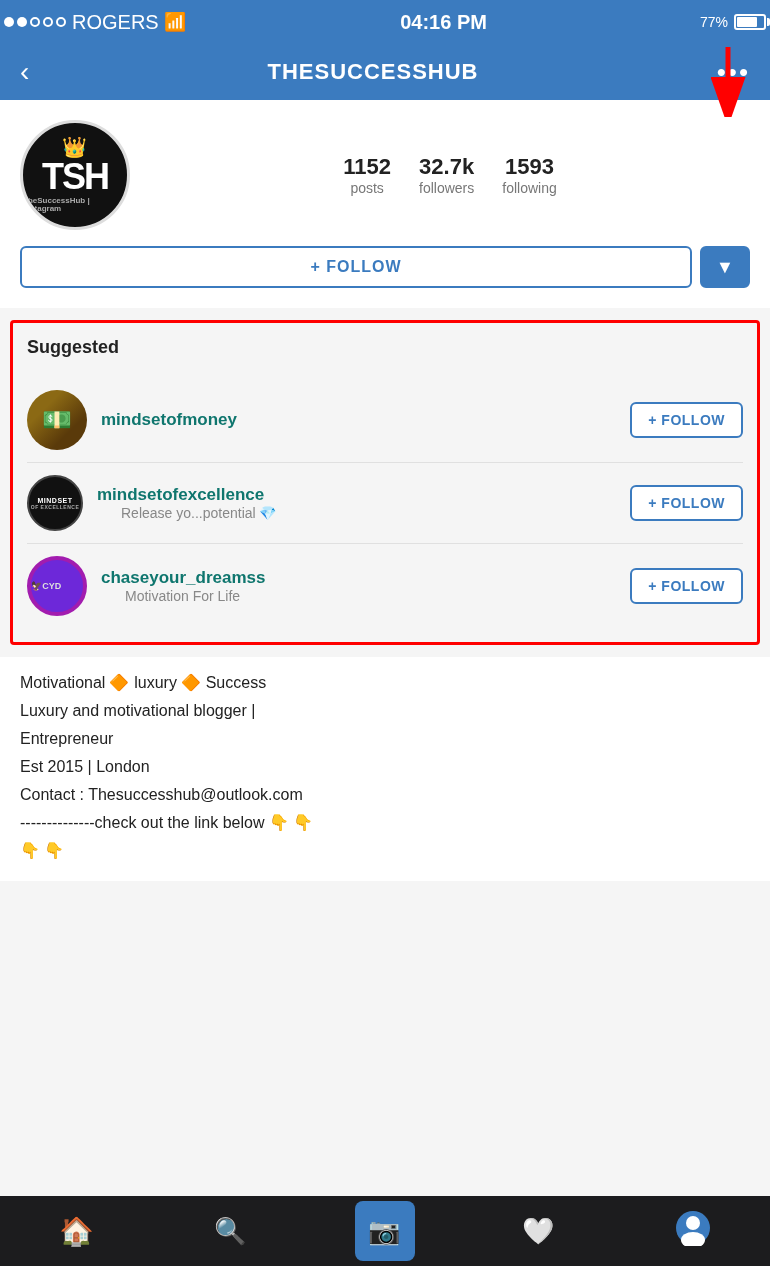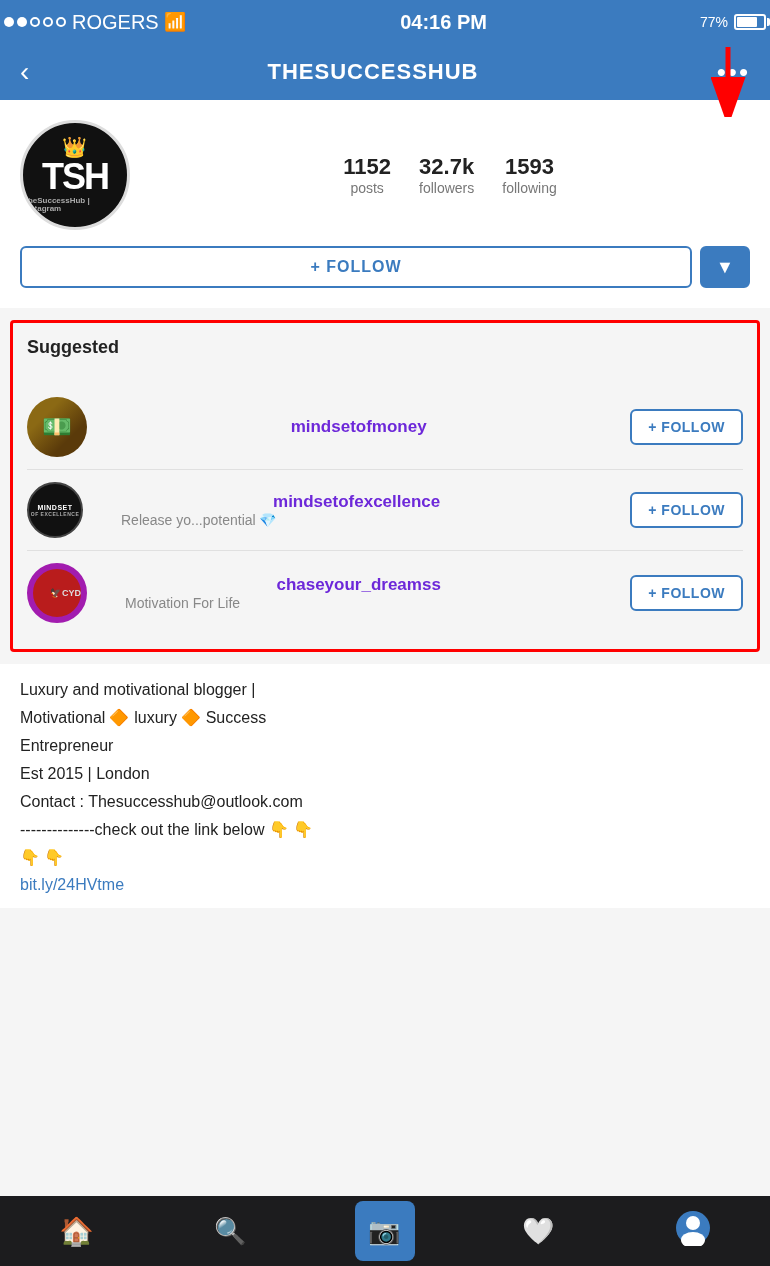--- a/index.html
+++ b/index.html
@@ -112,30 +112,30 @@
 
     
     .suggested-section {
       margin: 12px 10px;
       border: 3px solid red;
       border-radius: 4px;
       background: #f5f5f5;
       padding: 14px;
     }
     .suggested-title {
-      font-size: 18px; font-weight: 600; color: #222; margin-bottom: 27px;
+      font-size: 18px; font-weight: 600; color: #222; margin-bottom: 20px;
     }
     .suggested-item {
       display: flex; align-items: center; padding: 12px 0;
       border-bottom: 1px solid #e0e0e0;
       gap: 14px;
     }
     .suggested-item:last-child { border-bottom: none; }
     .sugg-info { flex: 1; }
-    .sugg-name { font-size: 17px; font-weight: 600; color: #6d28d9; text-align: center; }
+    .sugg-name { font-size: 17px; font-weight: 600; color: #0f766e; }
     .sugg-desc { font-size: 14px; color: #888; margin-left: 24px; }
     .sugg-follow-btn {
       border: 2px solid #3b7bbf; background: white; color: #3b7bbf;
       font-size: 14px; font-weight: 700; padding: 8px 16px;
       border-radius: 6px; cursor: pointer; white-space: nowrap;
       letter-spacing: 0.5px;
     }
 
     
     .bio-section {
@@ -173,22 +173,22 @@
     .mindset-text { color: white; font-size: 7px; font-weight: 900; letter-spacing: 0.5px; text-align: center; }
 
     .money-avatar {
       width: 60px; height: 60px; border-radius: 50%;
       background: linear-gradient(135deg, #8B6914 30%, #5a3a0a 70%);
       display: flex; align-items: center; justify-content: center;
       font-size: 24px;
     }
     .cyd-avatar {
       width: 60px; height: 60px; border-radius: 50%;
-      background: #b91c1c; border: 6px solid #a21caf;
-      display: flex; align-items: center; justify-content: flex-end;
+      background: #6d28d9; border: 4px solid #a21caf;
+      display: flex; align-items: center; justify-content: flex-start;
       color: white; font-size: 10px; font-weight: 700;
     }
   </style>
 </head>
 <body>
 
 <div class="phone">
 
   <div class="status-bar">
     <div class="status-left">
@@ -292,30 +292,29 @@
       </div>
       <div class="sugg-info">
         <div class="sugg-name">chaseyour_dreamss</div>
         <div class="sugg-desc">Motivation For Life</div>
       </div>
       <button class="sugg-follow-btn">+ FOLLOW</button>
     </div>
   </div>
 
   <div class="bio-section">
-    <div class="bio-line">Luxury and motivational blogger |</div>
     <div class="bio-line">
       Motivational <span style="color:#f5a623;">🔶</span> luxury <span style="color:#f5a623;">🔶</span> Success
     </div>
+    <div class="bio-line">Luxury and motivational blogger |</div>
     <div class="bio-line">Entrepreneur</div>
     <div class="bio-line">Est 2015 | London</div>
     <div class="bio-line">Contact : Thesuccesshub@outlook.com</div>
     <div class="bio-line">--------------check out the link below 👇 👇</div>
     <div class="bio-line">👇 👇</div>
-    <div class="bio-link">bit.ly/24HVtme</div>
   </div>
 
   <div class="bottom-nav">
     <div class="nav-item">
       <span class="nav-icon active">🏠</span>
     </div>
     <div class="nav-item">
       <span class="nav-icon" style="color:#888; font-size:26px;">🔍</span>
     </div>
     <div class="nav-item active-nav" style="background:#3b7bbf; border-radius:8px;">

